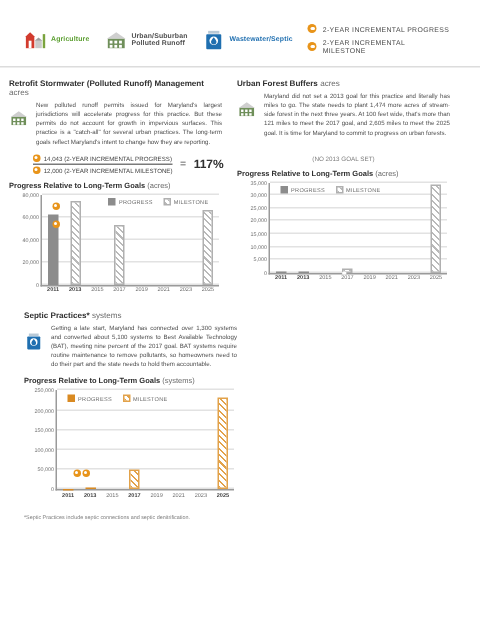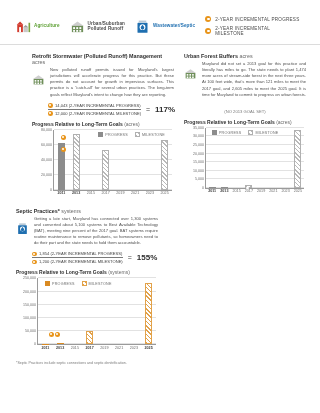--- a/index.html
+++ b/index.html
@@ -18,21 +18,21 @@
   .pract-ag{color:#5a9e2f;}
   .pract-ur{color:#4e4e4e;}
   .pract-ws{color:#1f6fb0;}
   .icon-box{width:15px;height:15px;position:relative;flex:none;}
   .legend-keys{margin-left:auto;display:flex;flex-direction:column;gap:4px;padding-right:6px;}
   .key-row{display:flex;align-items:center;gap:4px;}
   .key-dot{width:6px;height:6px;border-radius:50%;background:#e8941a;flex:none;position:relative;}
   .key-dot:after{content:"";position:absolute;left:1.6px;top:1.6px;width:2.8px;height:2.8px;border-radius:50%;background:#fff;}
   .key-text{font-size:4.6px;color:#4a4a4a;letter-spacing:.25px;}
 
-  .columns{display:flex;padding:4px 14px 0 32px;gap:10px;}
+  .columns{display:flex;padding:4px 14px 0 6px;gap:10px;}
   .col{width:142px;}
   .sec-title{font-size:5.4px;font-weight:bold;color:#2f2f2f;margin:4px 0 2px 0;}
   .sec-title .unit{font-weight:normal;color:#6a6a6a;}
   .body-row{display:flex;gap:4px;align-items:flex-start;}
   .body-icon{width:14px;flex:none;padding-top:5px;}
   .body-text{font-size:4.1px;line-height:1.5;color:#4f4f4f;text-align:justify;}
 
   .frac-wrap{display:flex;align-items:center;gap:5px;margin:5px 0 2px 16px;}
   .frac{display:flex;flex-direction:column;}
   .frac .num{border-bottom:1px solid #7a7a7a;padding-bottom:1px;}
@@ -353,34 +353,20 @@
       <svg viewBox="0 0 24 24" width="13" height="13">
         <rect x="4" y="6" width="16" height="16" rx="1" fill="#1f6fb0"></rect>
         <rect x="6" y="2.5" width="12" height="3" fill="#b9c9d6"></rect>
         <circle cx="12" cy="13" r="4.6" fill="#ffffff"></circle>
         <path d="M12 9.2c1.9 2.3 2.9 3.6 2.9 4.9a2.9 2.9 0 1 1-5.8 0c0-1.3 1-2.6 2.9-4.9z" fill="#1f6fb0"></path>
       </svg>
     </span>
     <span class="body-text">Getting a late start, Maryland has connected over 1,300 systems and converted about 5,100 systems to Best Available Technology (BAT), meeting nine percent of the 2017 goal. BAT systems require routine maintenance to remove pollutants, so homeowners need to do their part and the state needs to hold them accountable.</span>
   </div>
 
-  <div class="frac-wrap">
-    <span class="frac">
-      <span class="num frac-line">
-        <span class="mini-dot"></span>
-        <span>1,854 (2-YEAR INCREMENTAL PROGRESS)</span>
-      </span>
-      <span class="den frac-line">
-        <span class="mini-dot"></span>
-        <span>1,200 (2-YEAR INCREMENTAL MILESTONE)</span>
-      </span>
-    </span>
-    <span class="eq">=</span>
-    <span class="pct">155%</span>
-  </div>
 
   <div class="chart-title">
     <span>Progress Relative to Long-Term Goals</span>
     <span class="cunit">(systems)</span>
   </div>
   <div class="chart" style="height:78px">
       <div class="plot">
         <div class="gl" style="bottom: 20%;">
           <span class="ylab">50,000</span>
         </div>

